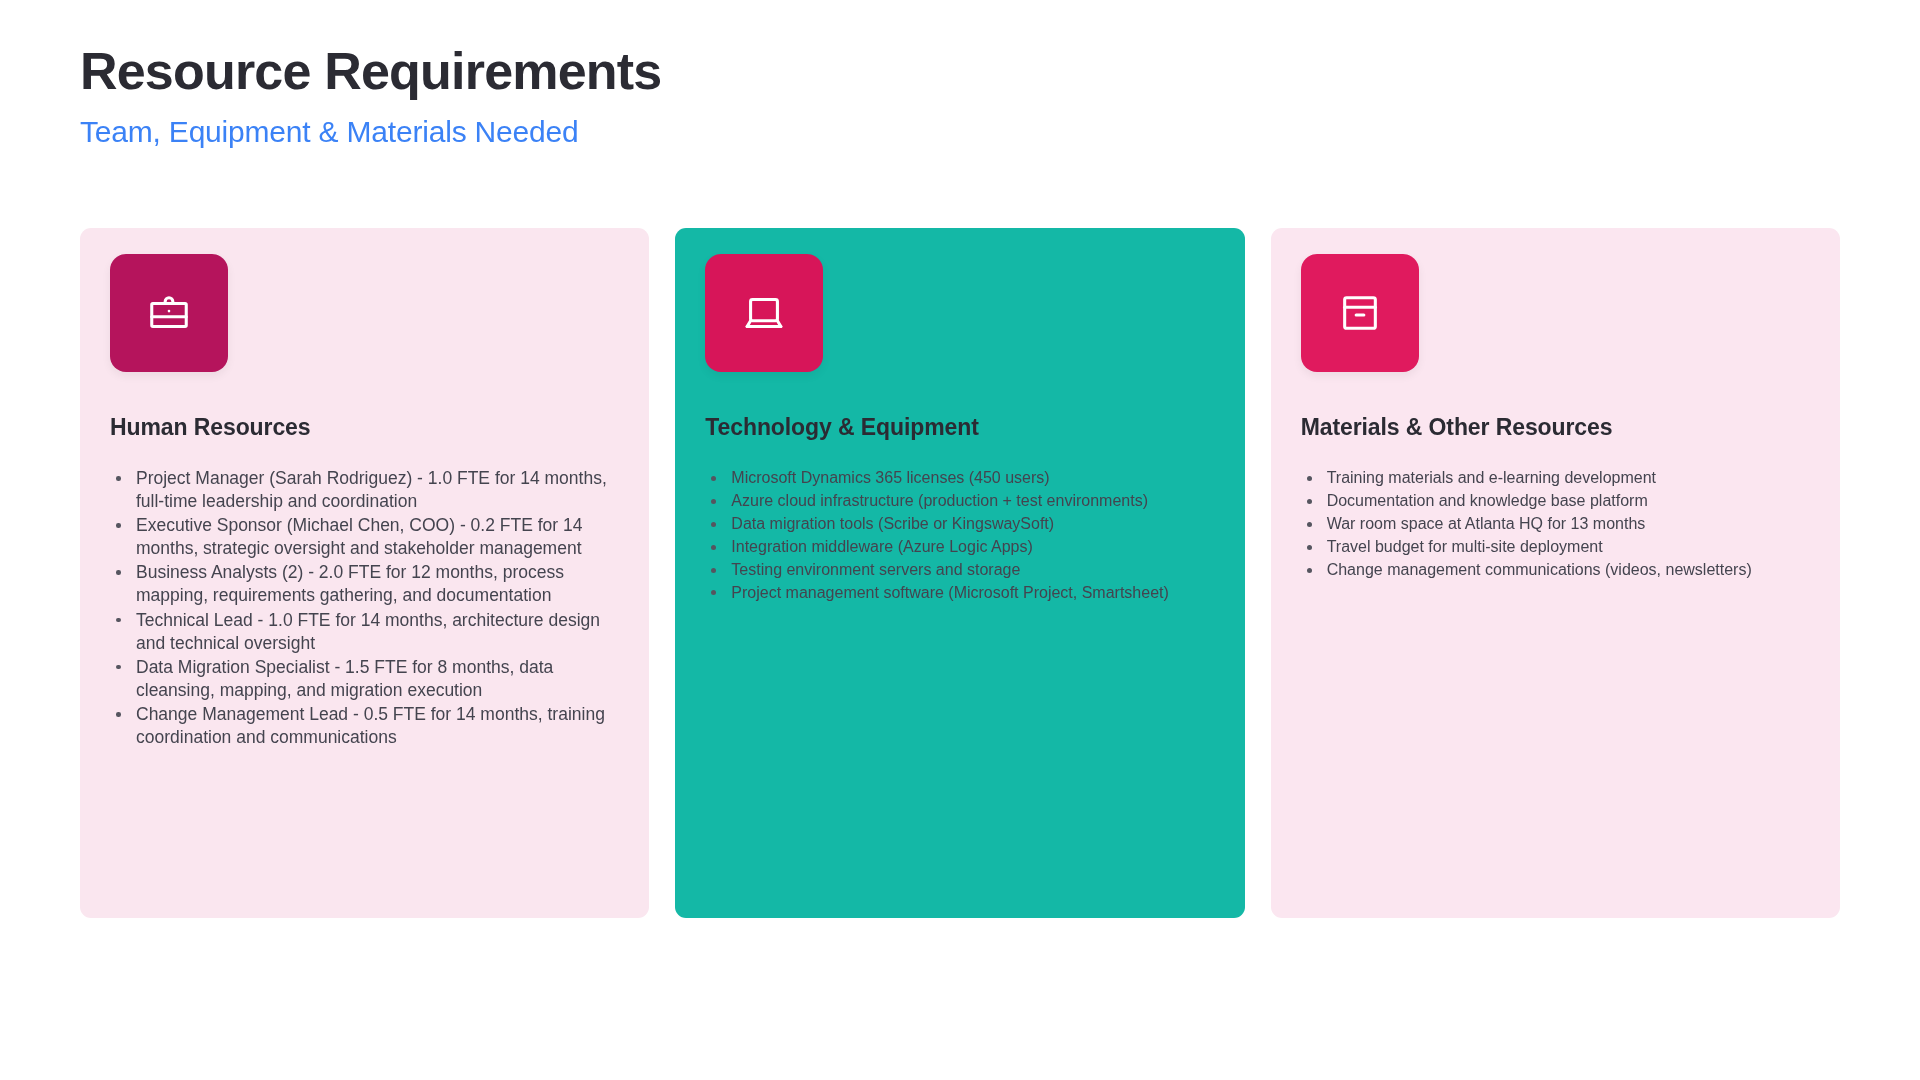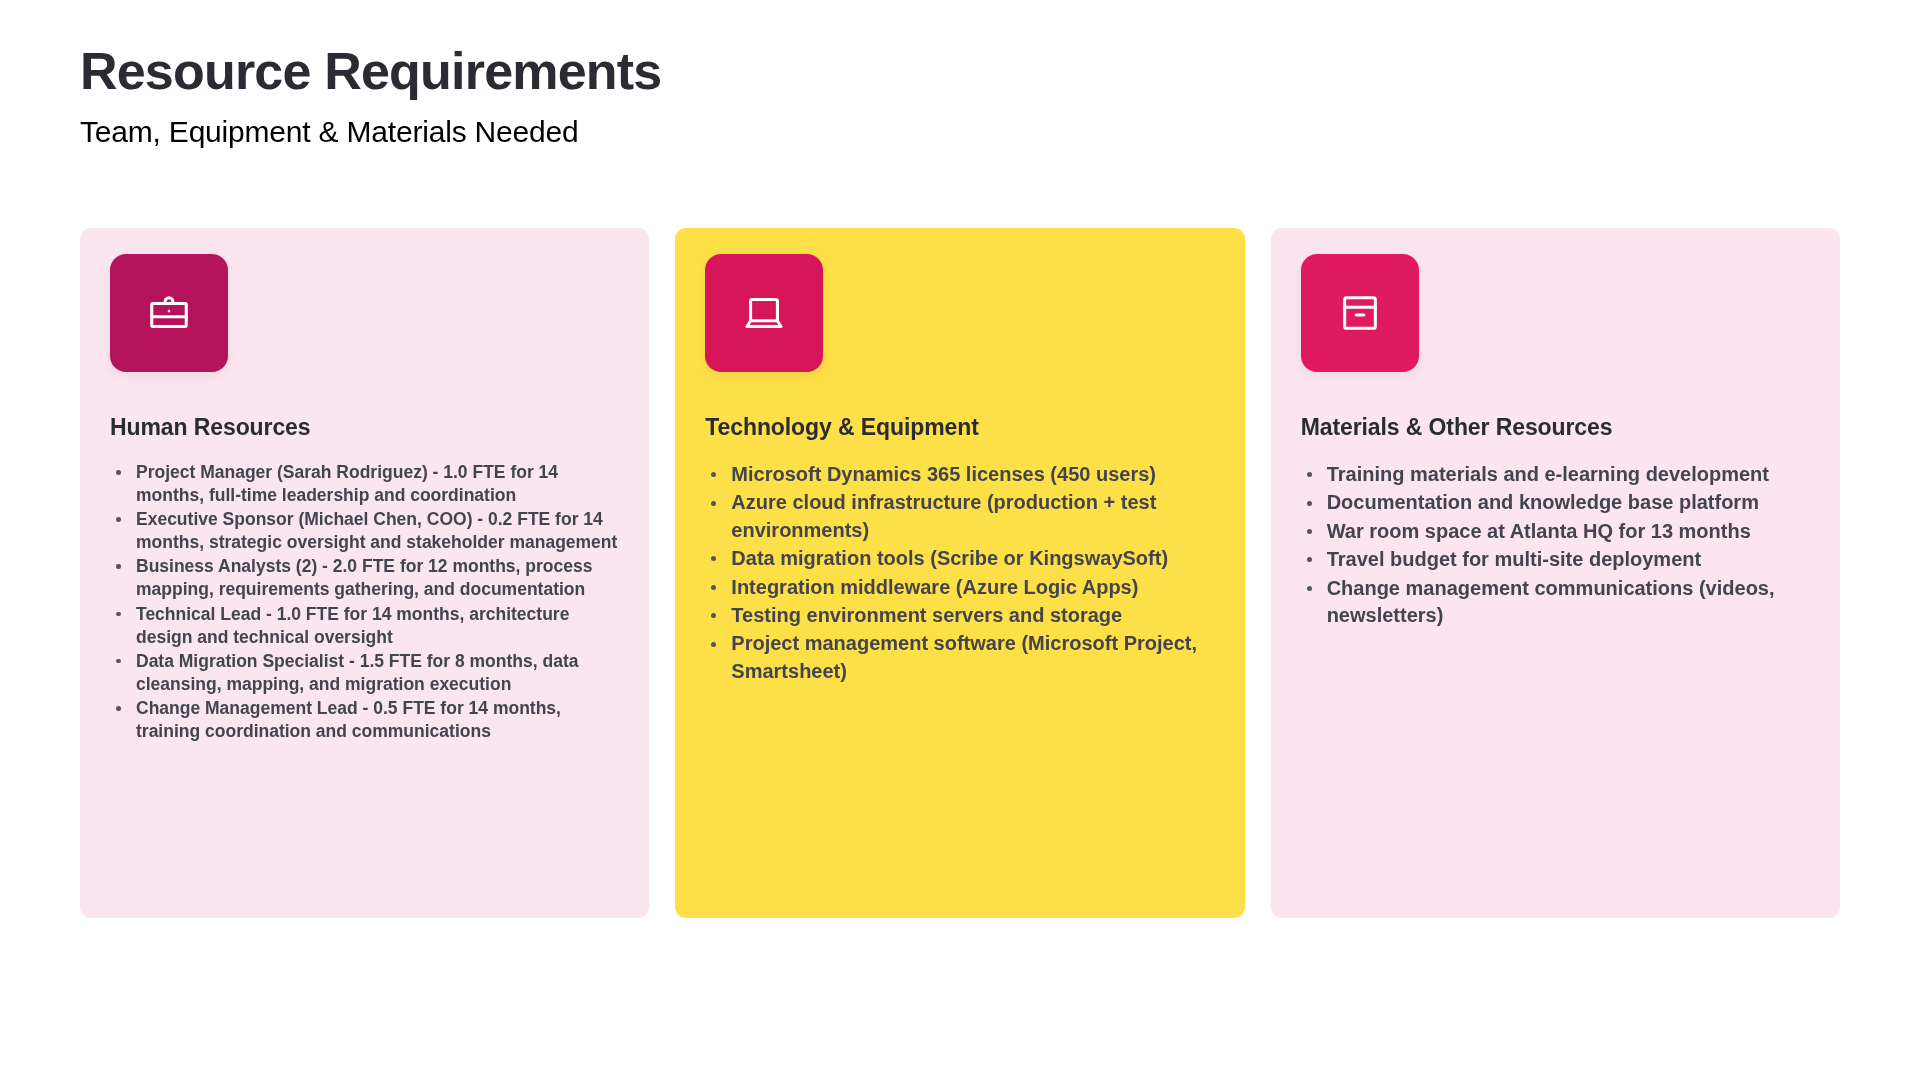--- a/index.html
+++ b/index.html
@@ -26,21 +26,21 @@
   .page-title {
     font-size: 52px;
     font-weight: 700;
     color: #2b2b33;
     letter-spacing: -0.8px;
     line-height: 1.12;
   }
   .page-subtitle {
     font-size: 30px;
     font-weight: 400;
-    color: #000000;
+    color: #3b82f6;
     line-height: 1.35;
     margin-top: 12px;
     letter-spacing: -0.2px;
   }
 
   .cards {
     position: absolute;
     left: 80px;
     top: 228px;
     width: 1760px;
@@ -50,21 +50,21 @@
   }
   .card {
     position: relative;
     width: 576px;
     height: 690px;
     background: #fae6ef;
     border-radius: 11px;
     padding: 26px 30px 30px 30px;
     overflow: hidden;
   }
-  .card-2 { background: #fde047; }
+  .card-2 { background: #14b8a6; }
   .card-3 { background: #fbe6f0; }
 
   .icon-tile {
     width: 118px;
     height: 118px;
     border-radius: 16px;
     display: flex;
     align-items: center;
     justify-content: center;
     box-shadow: 0 4px 10px rgba(0,0,0,0.06);
@@ -77,23 +77,22 @@
 
   .card-title {
     margin-top: 42px;
     font-size: 23px;
     font-weight: 700;
     color: #2b2b33;
     letter-spacing: -0.1px;
   }
 
   .bullets {
-    margin-top: 20px;
+    margin-top: 26px;
     list-style: none;
-    font-weight: bold;
   }
   .bullets li {
     position: relative;
     padding-left: 26px;
     color: #44444f;
     margin-bottom: 2px;
   }
   .bullets li:before {
     content: "";
     position: absolute;
@@ -107,21 +106,21 @@
   
   .card-1 .bullets li {
     font-size: 17.5px;
     line-height: 1.32;
     margin-bottom: 1px;
   }
   .card-1 .bullets li:before { top: 0.52em; width: 4.5px; height: 4.5px; }
 
   .card-2 .bullets li,
   .card-3 .bullets li {
-    font-size: 20px;
+    font-size: 16px;
     line-height: 1.37;
     margin-bottom: 1px;
   }
   .card-2 .bullets li:before,
   .card-3 .bullets li:before { top: 0.56em; width: 5px; height: 5px; }
 </style>
 </head>
 <body>
 
 <div class="slide">

